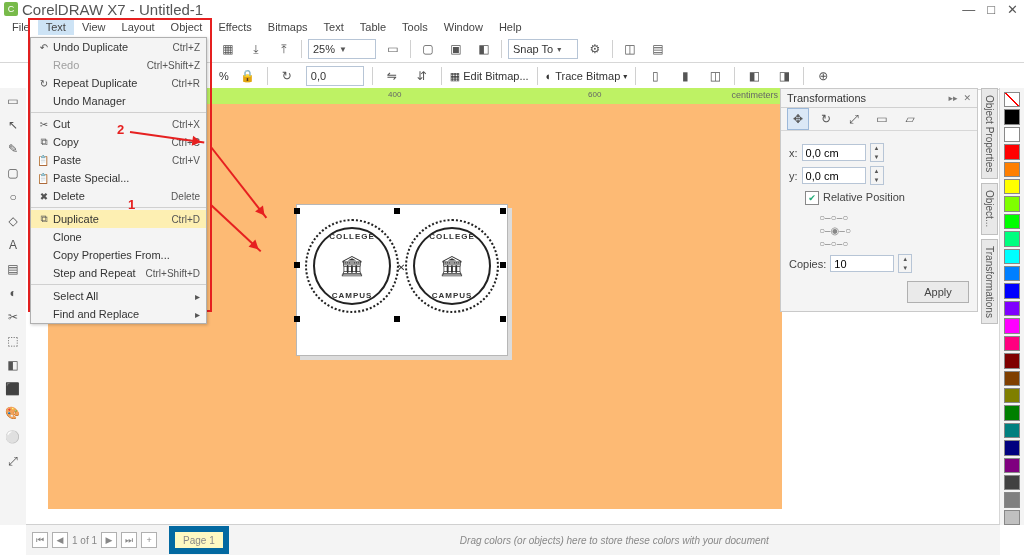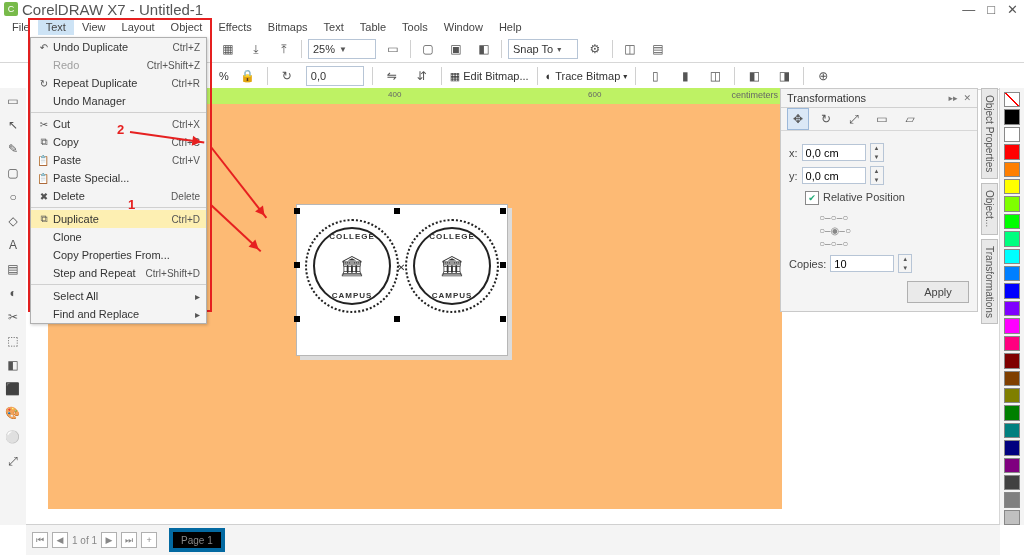--- a/index.html
+++ b/index.html
@@ -50,21 +50,21 @@
 .page{position:absolute;left:248px;top:100px;width:210px;height:150px;background:#fff;box-shadow:4px 4px 0 #dcdcdc;border:1px solid #b7b7b7}
 .seal{position:absolute;width:90px;height:90px;border:2px dotted #222;border-radius:50%;display:flex;align-items:center;justify-content:center}
 .seal .inner{width:74px;height:74px;border:2px solid #222;border-radius:50%;display:flex;align-items:center;justify-content:center;position:relative}
 .seal .arcT{position:absolute;top:3px;font-size:8px;font-weight:700;letter-spacing:1px}
 .seal .arcB{position:absolute;bottom:3px;font-size:8px;font-weight:700;letter-spacing:1px}
 .seal .bld{font-size:20px}
 .handle{position:absolute;width:6px;height:6px;background:#000}
 .statusbar{position:absolute;left:26px;right:24px;bottom:0;height:30px;background:#f4f4f4;border-top:1px solid #d0d0d0;display:flex;align-items:center;font-size:10px;color:#888}
 .pagectl{display:flex;align-items:center;gap:4px;padding:0 6px}
 .pagectl .pbtn{width:14px;height:14px;border:1px solid #b0b0b0;background:#fff;display:flex;align-items:center;justify-content:center;font-size:9px}
-.pagetab{height:16px;border:4px solid #0369a1;background:#000000;padding:0 8px;display:flex;align-items:center;margin-left:6px}
+.pagetab{height:16px;border:6px solid #0369a1;background:#fef9c3;padding:0 8px;display:flex;align-items:center;margin-left:6px}
 .hint{flex:1;text-align:center;font-style:italic}
 .annot{position:absolute;color:#e62020;font-size:13px;font-weight:700;z-index:7}
 .arrow-line{position:absolute;height:2px;background:#e62020;z-index:7;transform-origin:left center}
 .arrow-line:after{content:"";position:absolute;right:-2px;top:-4px;border:5px solid transparent;border-left:9px solid #e62020}
 .cb{width:12px;height:12px;border:1px solid #888;display:inline-flex;align-items:center;justify-content:center;font-size:9px;color:#2a7;vertical-align:middle;margin-right:4px;background:#fff}
 </style>
 </head>
 <body>
 
 <div class="titlebar">
@@ -382,13 +382,14 @@
 <div class="statusbar">
   <div class="pagectl">
     <div class="pbtn">⏮</div>
     <div class="pbtn">◀</div>
     <span>1 of 1</span>
     <div class="pbtn">▶</div>
     <div class="pbtn">⏭</div>
     <div class="pbtn">+</div>
   </div>
   <div class="pagetab">Page 1</div>
+  <div class="hint">Drag colors (or objects) here to store these colors with your document</div>
 </div>
 
 </body></html>

